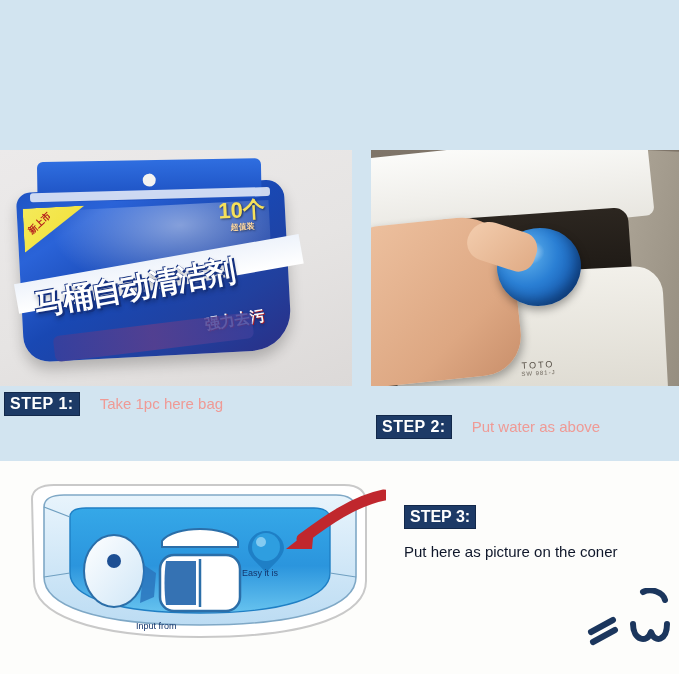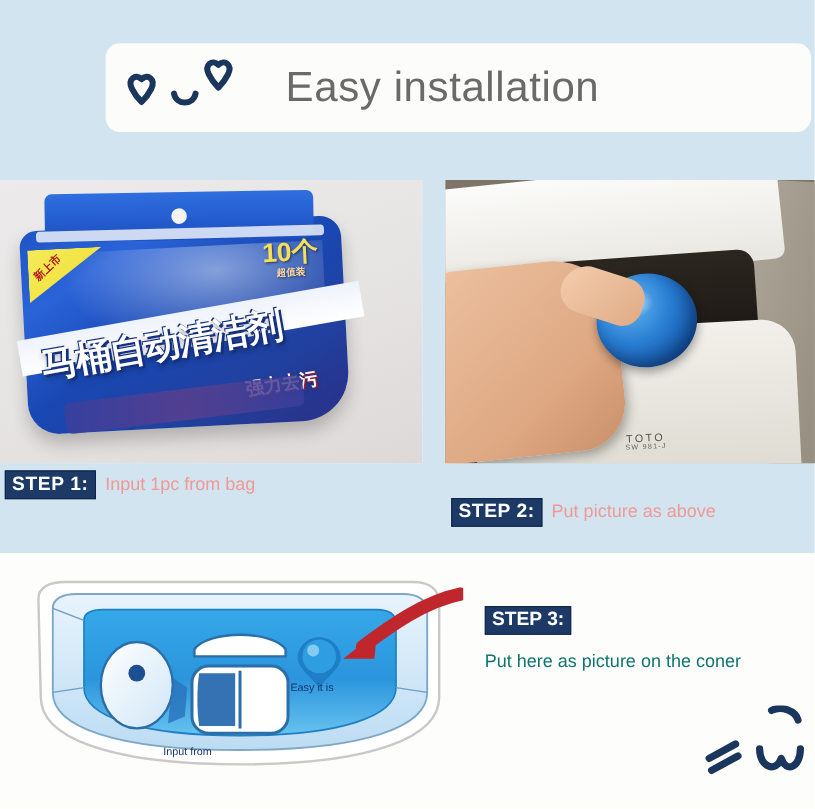--- a/index.html
+++ b/index.html
@@ -149,21 +149,21 @@
     border-radius: 50%;
   }
   .toto-mark {
     position: absolute; left: 150px; bottom: 10px; text-align: center;
     transform: rotate(-3deg);
   }
   .toto-mark .brand { font-size: 9px; letter-spacing: 2px; color: #585148; }
   .toto-mark .model { font-size: 6px; color: #6d665c; letter-spacing: 1px; }
 
   
-  .step-row { position: absolute; display: flex; align-items: center; gap: 8px; }
+  .step-row { position: absolute; display: flex; align-items: center; gap: 20px; }
   .step-row-1 { left: 4px;   top: 392px; }
   .step-row-2 { left: 376px; top: 392px; margin-top: 23px; }
   .step-badge {
     background: #1d3a66; color: #ffffff; font-weight: bold;
     font-size: 16px; letter-spacing: .5px; padding: 2px 5px;
     border: 1px solid #12284a; line-height: 1.1; white-space: nowrap;
   }
   .step-text { font-size: 15px; color: #ef9a95; white-space: nowrap; }
 
   
@@ -178,41 +178,31 @@
   .label-here  { left: 228px; top: 95px; }
   .label-input { left: 122px; top: 148px; }
 
   
   .step3-block { position: absolute; left: 404px; top: 44px; width: 275px; }
   .step3-badge {
     display: inline-block; background: #1d3a66; color: #fff; font-weight: bold;
     font-size: 16px; padding: 2px 5px; border: 1px solid #12284a; line-height: 1.1;
   }
   .step3-text {
-    margin-top: 14px; font-size: 15px; color: #0f766e; white-space: nowrap;
+    margin-top: 14px; font-size: 15px; color: #0f172a; white-space: nowrap;
   }
   .corner-doodle { position: absolute; right: 2px; bottom: 6px; width: 96px; height: 80px; }
 </style>
 </head>
 <body>
 
 <div id="page">
 
   <div class="top-panel"></div>
 
-  <div class="header-card">
-    <svg class="doodle-face" viewBox="0 0 120 58">
-      <g fill="none" stroke="#1b365d" stroke-width="5" stroke-linecap="round" stroke-linejoin="round">
-        <path d="M10 30 C6 22 13 17 18 22 C23 17 30 22 26 30 C23 36 18 41 18 41 C18 41 13 36 10 30 Z"></path>
-        <path d="M74 18 C70 10 77 5 82 10 C87 5 94 10 90 18 C87 24 82 29 82 29 C82 29 77 24 74 18 Z"></path>
-        <path d="M45 34 C47 44 61 44 63 34"></path>
-      </g>
-    </svg>
-    <div class="header-title">Easy installation</div>
-  </div>
 
   <div class="photo photo-left">
     <div class="bg-grey"></div>
     <div class="bag">
       <div class="bag-top"></div>
       <div class="bag-seal"></div>
       <div class="bag-sheen"></div>
       <div class="corner-flash">
         <span>新上市</span>
       </div>
@@ -237,25 +227,25 @@
     <div class="tablet-wrapped"></div>
     <div class="thumb"></div>
     <div class="toto-mark">
       <div class="brand">TOTO</div>
       <div class="model">SW 981-J</div>
     </div>
   </div>
 
   <div class="step-row step-row-1">
     <div class="step-badge">STEP 1:</div>
-    <div class="step-text">Input 1pc from bag</div>
+    <div class="step-text">Take 1pc here bag</div>
   </div>
   <div class="step-row step-row-2">
     <div class="step-badge">STEP 2:</div>
-    <div class="step-text">Put picture as above</div>
+    <div class="step-text">Put water as above</div>
   </div>
 
   <div class="bottom">
 
     <div class="tank-diagram">
       <svg viewBox="0 0 372 172" width="372" height="172">
         <defs>
           <linearGradient id="waterG" x1="0" y1="0" x2="0" y2="1">
             <stop offset="0%" stop-color="#35a8e8"></stop>
             <stop offset="55%" stop-color="#2b95dd"></stop>

